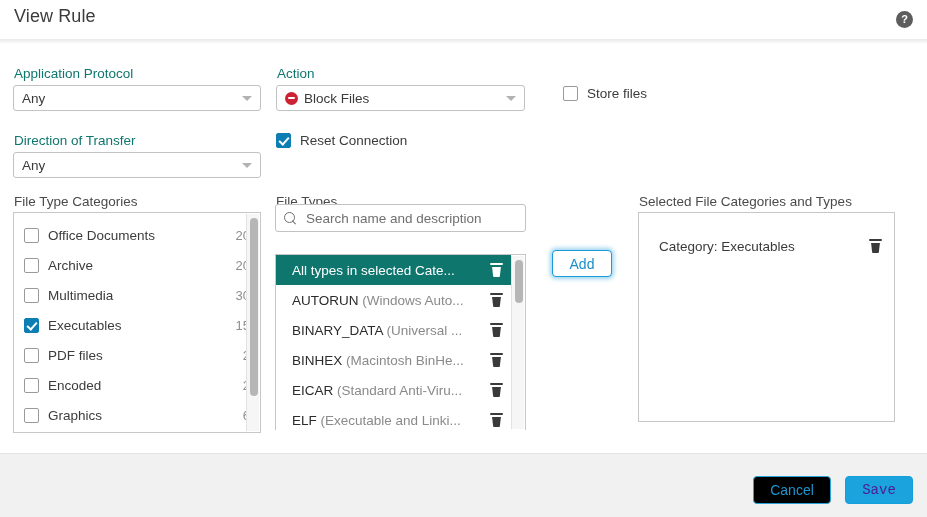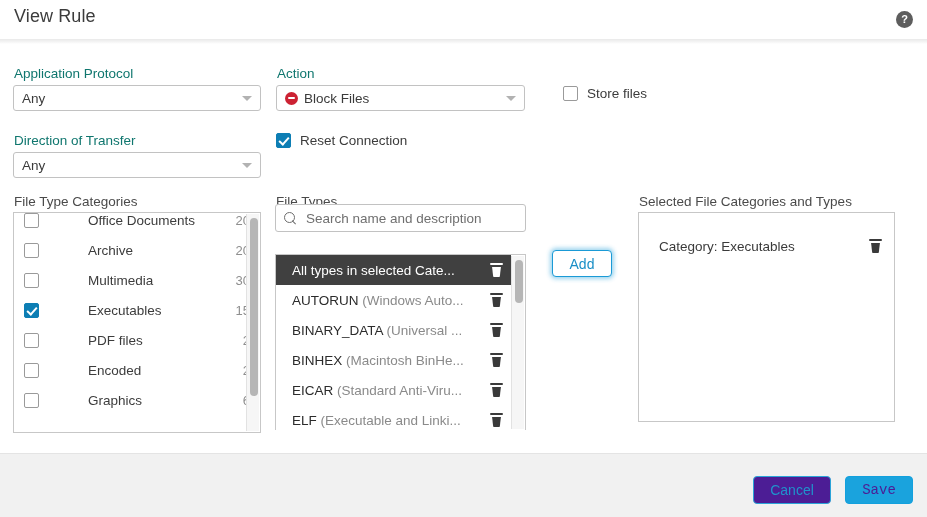--- a/index.html
+++ b/index.html
@@ -103,24 +103,23 @@
 
   .listbox {
     position: absolute;
     border: 1px solid #c7c7c7;
     background: #ffffff;
     overflow: hidden;
   }
 
   .catlist { left: 0; top: 0; right: 14px; bottom: 0; }
   .catrow {
-    height: 30px; display: flex; align-items: flex-start;
+    height: 30px; display: flex; align-items: flex-end;
     padding-left: 10px; padding-right: 10px;
     cursor: pointer;
-    gap: 40px;
   }
   .catrow .name { margin-left: 9px; font-size: 13.5px; color: #3c3c3c; flex:1; white-space: nowrap;}
   .catrow .cnt { font-size: 13px; color: #8e8e8e; }
 
   
   .sbar { position: absolute; top: 1px; bottom: 1px; width: 13px; background: #f6f6f6; border-left: 1px solid #e2e2e2;}
   .sthumb { position: absolute; left: 3px; width: 8px; border-radius: 4px; background: #b6b6b6; }
 
   
   .searchbox {
@@ -144,21 +143,21 @@
     font-size: 13.5px; color: #3c3c3c; background: transparent;
   }
   .searchbox input::placeholder { color: #6f6f6f; }
 
   
   .ftrow {
     height: 30px; display: flex; align-items: center;
     padding-left: 16px; padding-right: 8px; cursor: pointer;
     font-size: 13.5px; color: #2b2b2b;
   }
-  .ftrow.sel { background: #404040; color: #ffffff; }
+  .ftrow.sel { background: #0f766e; color: #ffffff; }
   .ftrow .txt { flex: 1; white-space: nowrap; overflow: hidden; }
   .ftrow .desc { color: #8a8a8a; }
 
   
   .trash { width: 13px; height: 14px; position: relative; flex: none; margin-left: 6px; cursor: pointer; }
   .trash .lid { position:absolute; left:0; top:0; width:13px; height:2px; background:#3a3a3a; border-radius:1px;}
   .trash .can {
     position:absolute; left:2px; top:3.5px; width:9px; height:10.5px;
     background:#3a3a3a;
     border-radius: 0 0 2px 2px;
@@ -190,21 +189,21 @@
     width: 927px; height: 64px;
     background: #f1f1f1;
     border-top: 1px solid #e4e4e4;
   }
   .btn {
     position: absolute; height: 28px;
     border-radius: 4px; font-size: 14px;
     display: flex; align-items: center; justify-content: center;
     cursor: pointer; font-family: "Liberation Sans", sans-serif;
   }
-  .btn-cancel { border: 1px solid #2aa3d8; background: #4c1d95; color: #1f93cc; }
+  .btn-cancel { border: 1px solid #2aa3d8; background: #000000; color: #1f93cc; }
   .btn-save { border: 1px solid #12a0dd; background: #1aa3dd; color: #4c1d95; font-family: Liberation Mono, monospace; }
 </style>
 </head>
 <body>
 
 <div id="app">
 
   <div class="header">
     <div class="header-title">View Rule</div>
     <div class="help-btn">?</div>

